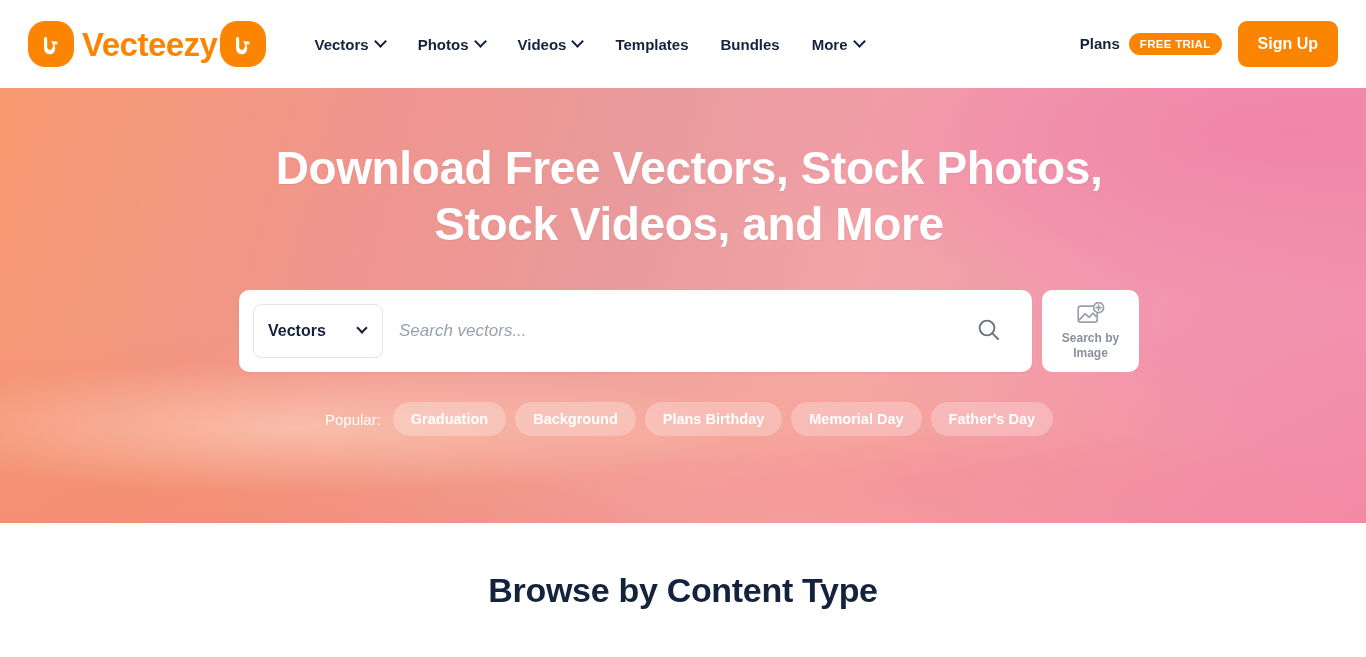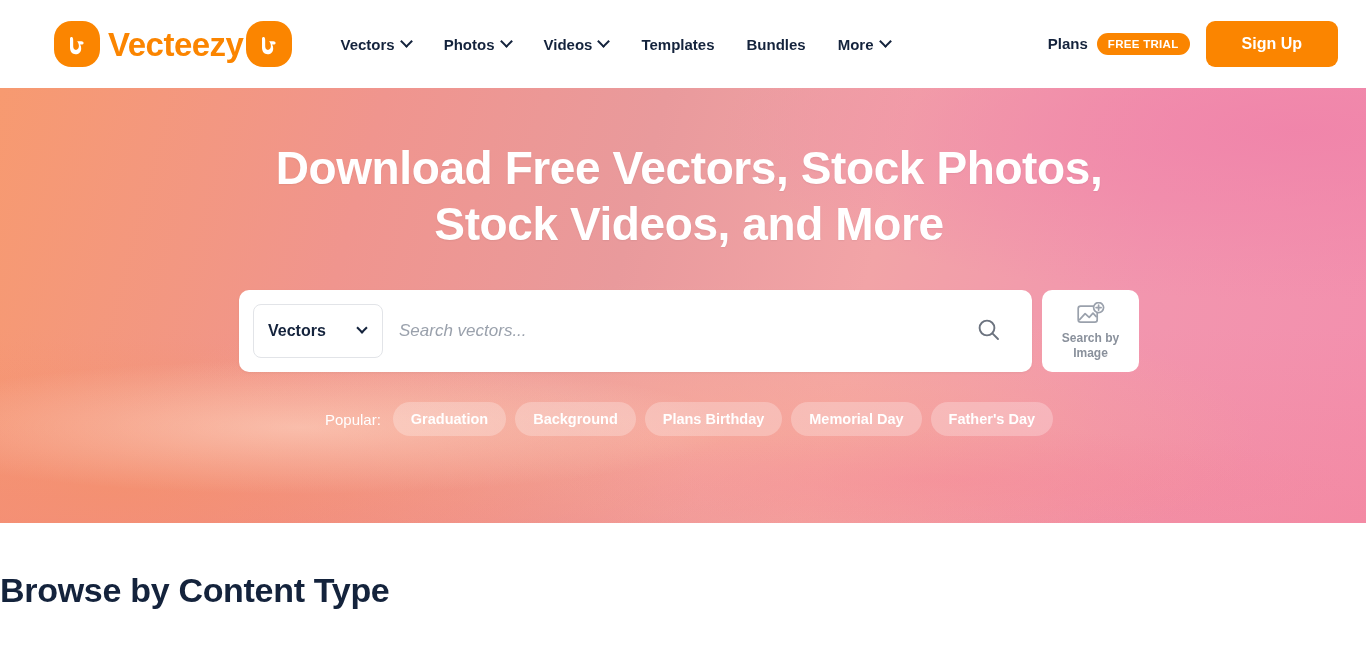--- a/index.html
+++ b/index.html
@@ -12,21 +12,20 @@
 
   
   .header{
     position:relative;
     height:88px;
     background:#ffffff;
     display:flex;
     align-items:center;
     padding:0 28px;
     z-index:5;
-    margin-left:26px;
   }
   .logo{
     display:flex;
     align-items:center;
     gap:0px;
     margin-right:32px;
     cursor:pointer;
   }
   .logo-badge{
     width:46px; height:46px;
@@ -104,21 +103,21 @@
     border-radius:999px;
     line-height:1.1;
   }
   .signup-btn{
     background:#FB8500;
     color:#ffffff;
     font-size:16px;
     font-weight:bold;
     border:none;
     border-radius:9px;
-    padding:14px 36px;
+    padding:14px 20px;
     cursor:pointer;
     font-family:"Liberation Sans", sans-serif;
   }
 
   
   .hero{
     position:relative;
     height:435px;
     overflow:hidden;
     background:
@@ -257,20 +256,21 @@
     white-space:nowrap;
     font-family:"Liberation Sans", sans-serif;
   }
 
   
   .browse{
     height:134px;
     background:#ffffff;
     display:flex;
     align-items:center;
+    justify-content:center;
   }
   .browse-title{
     font-size:34px;
     font-weight:bold;
     color:#14233C;
     letter-spacing:-0.3px;
   }
 </style>
 </head>
 <body>

